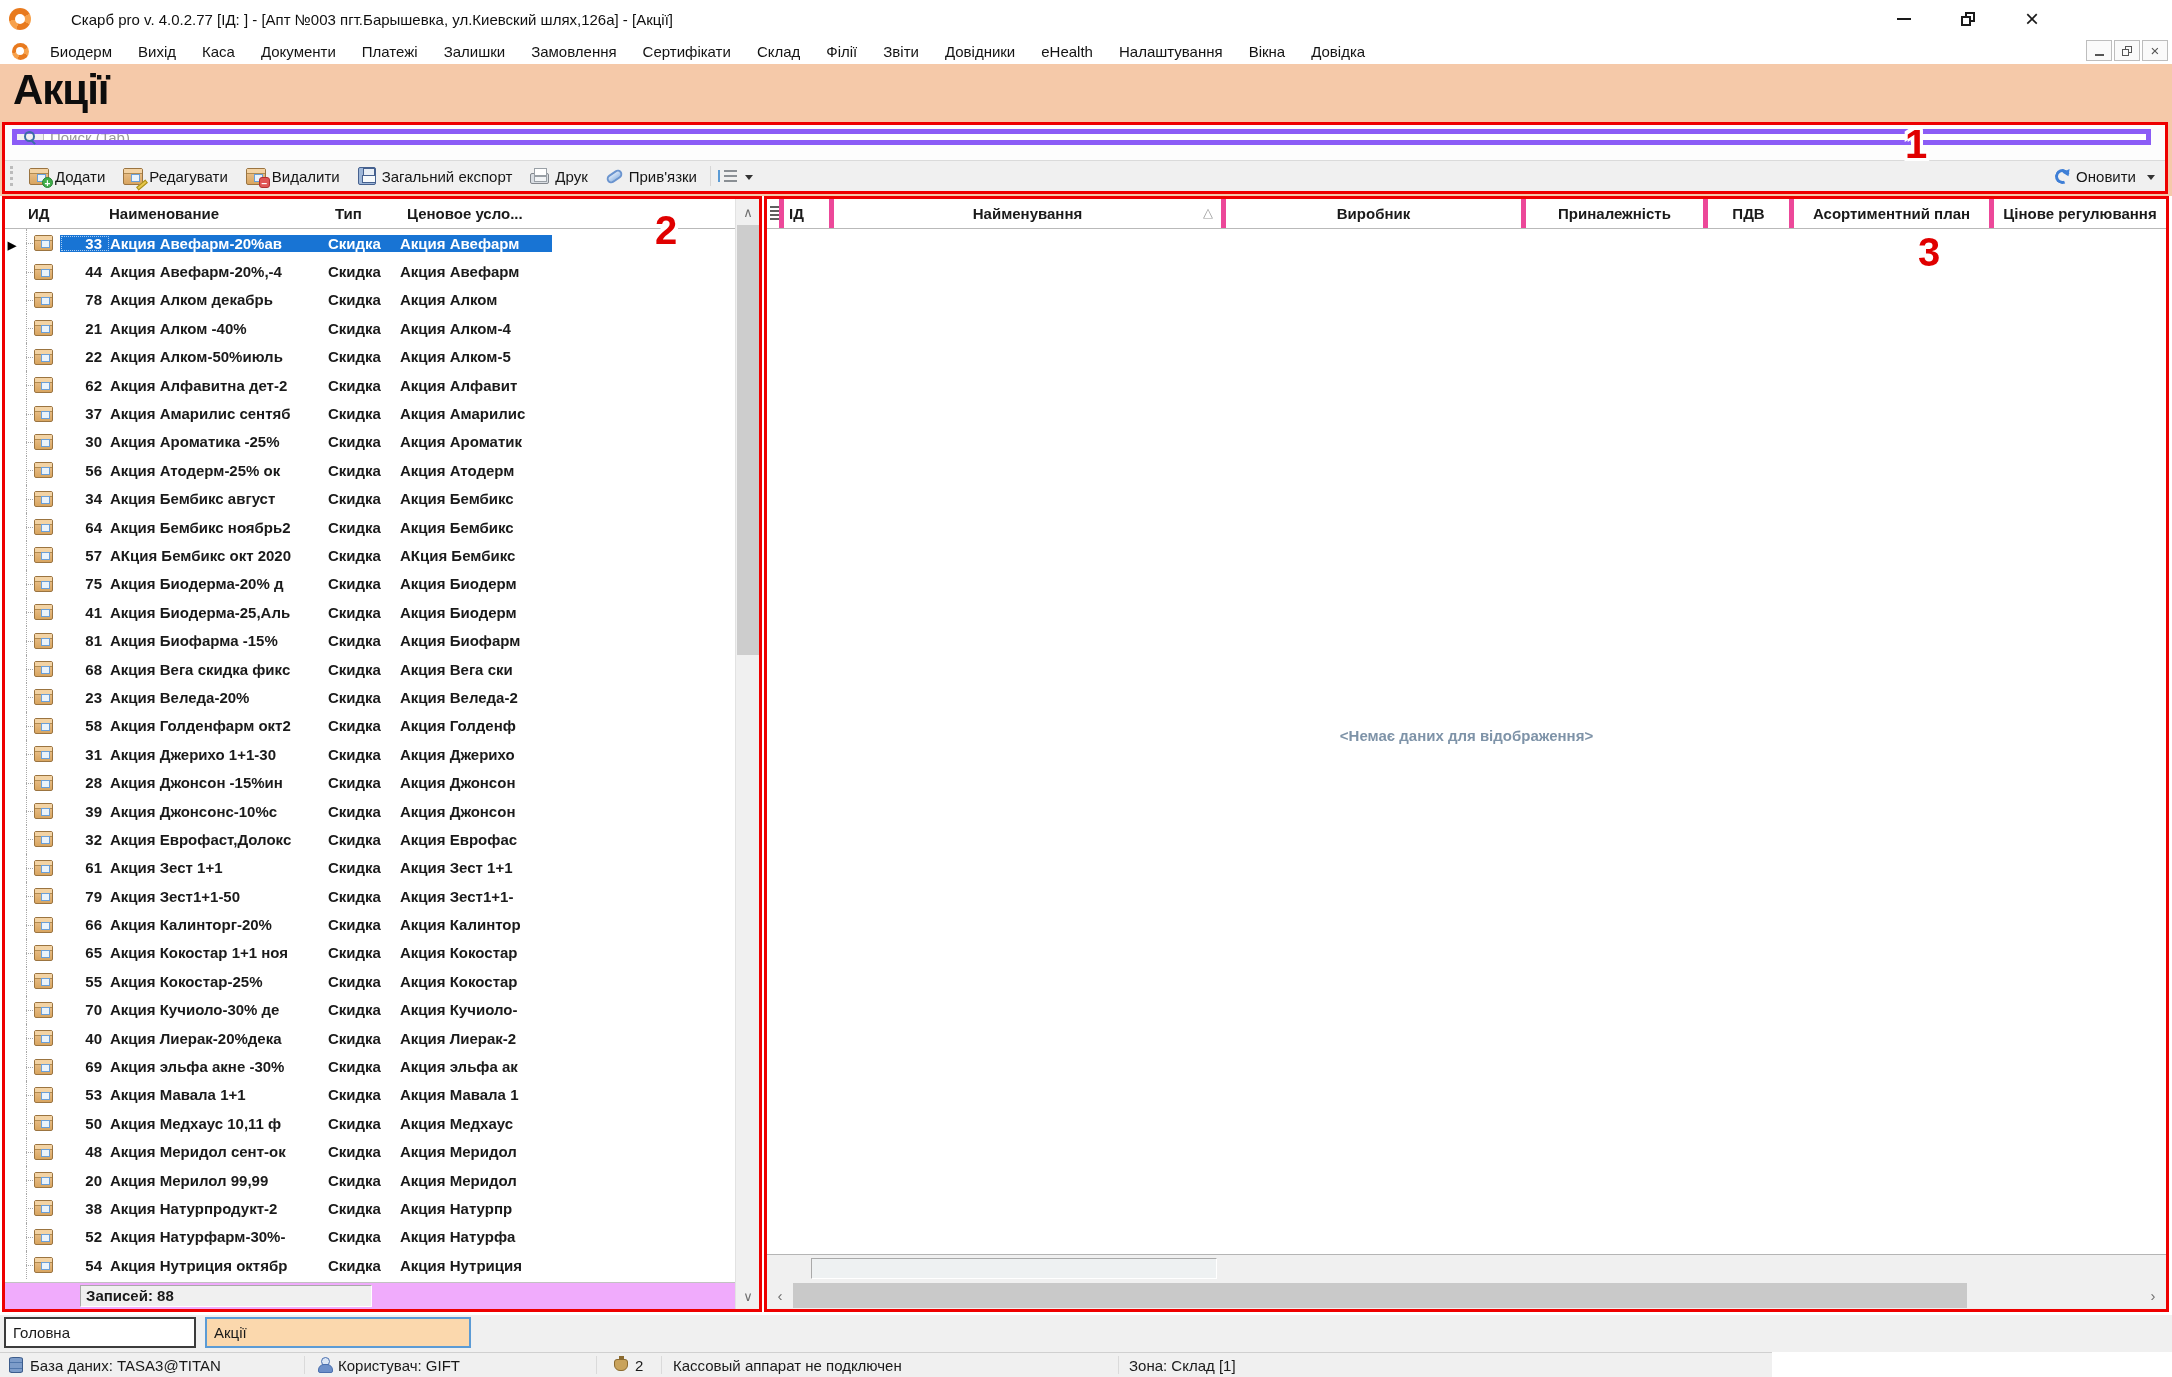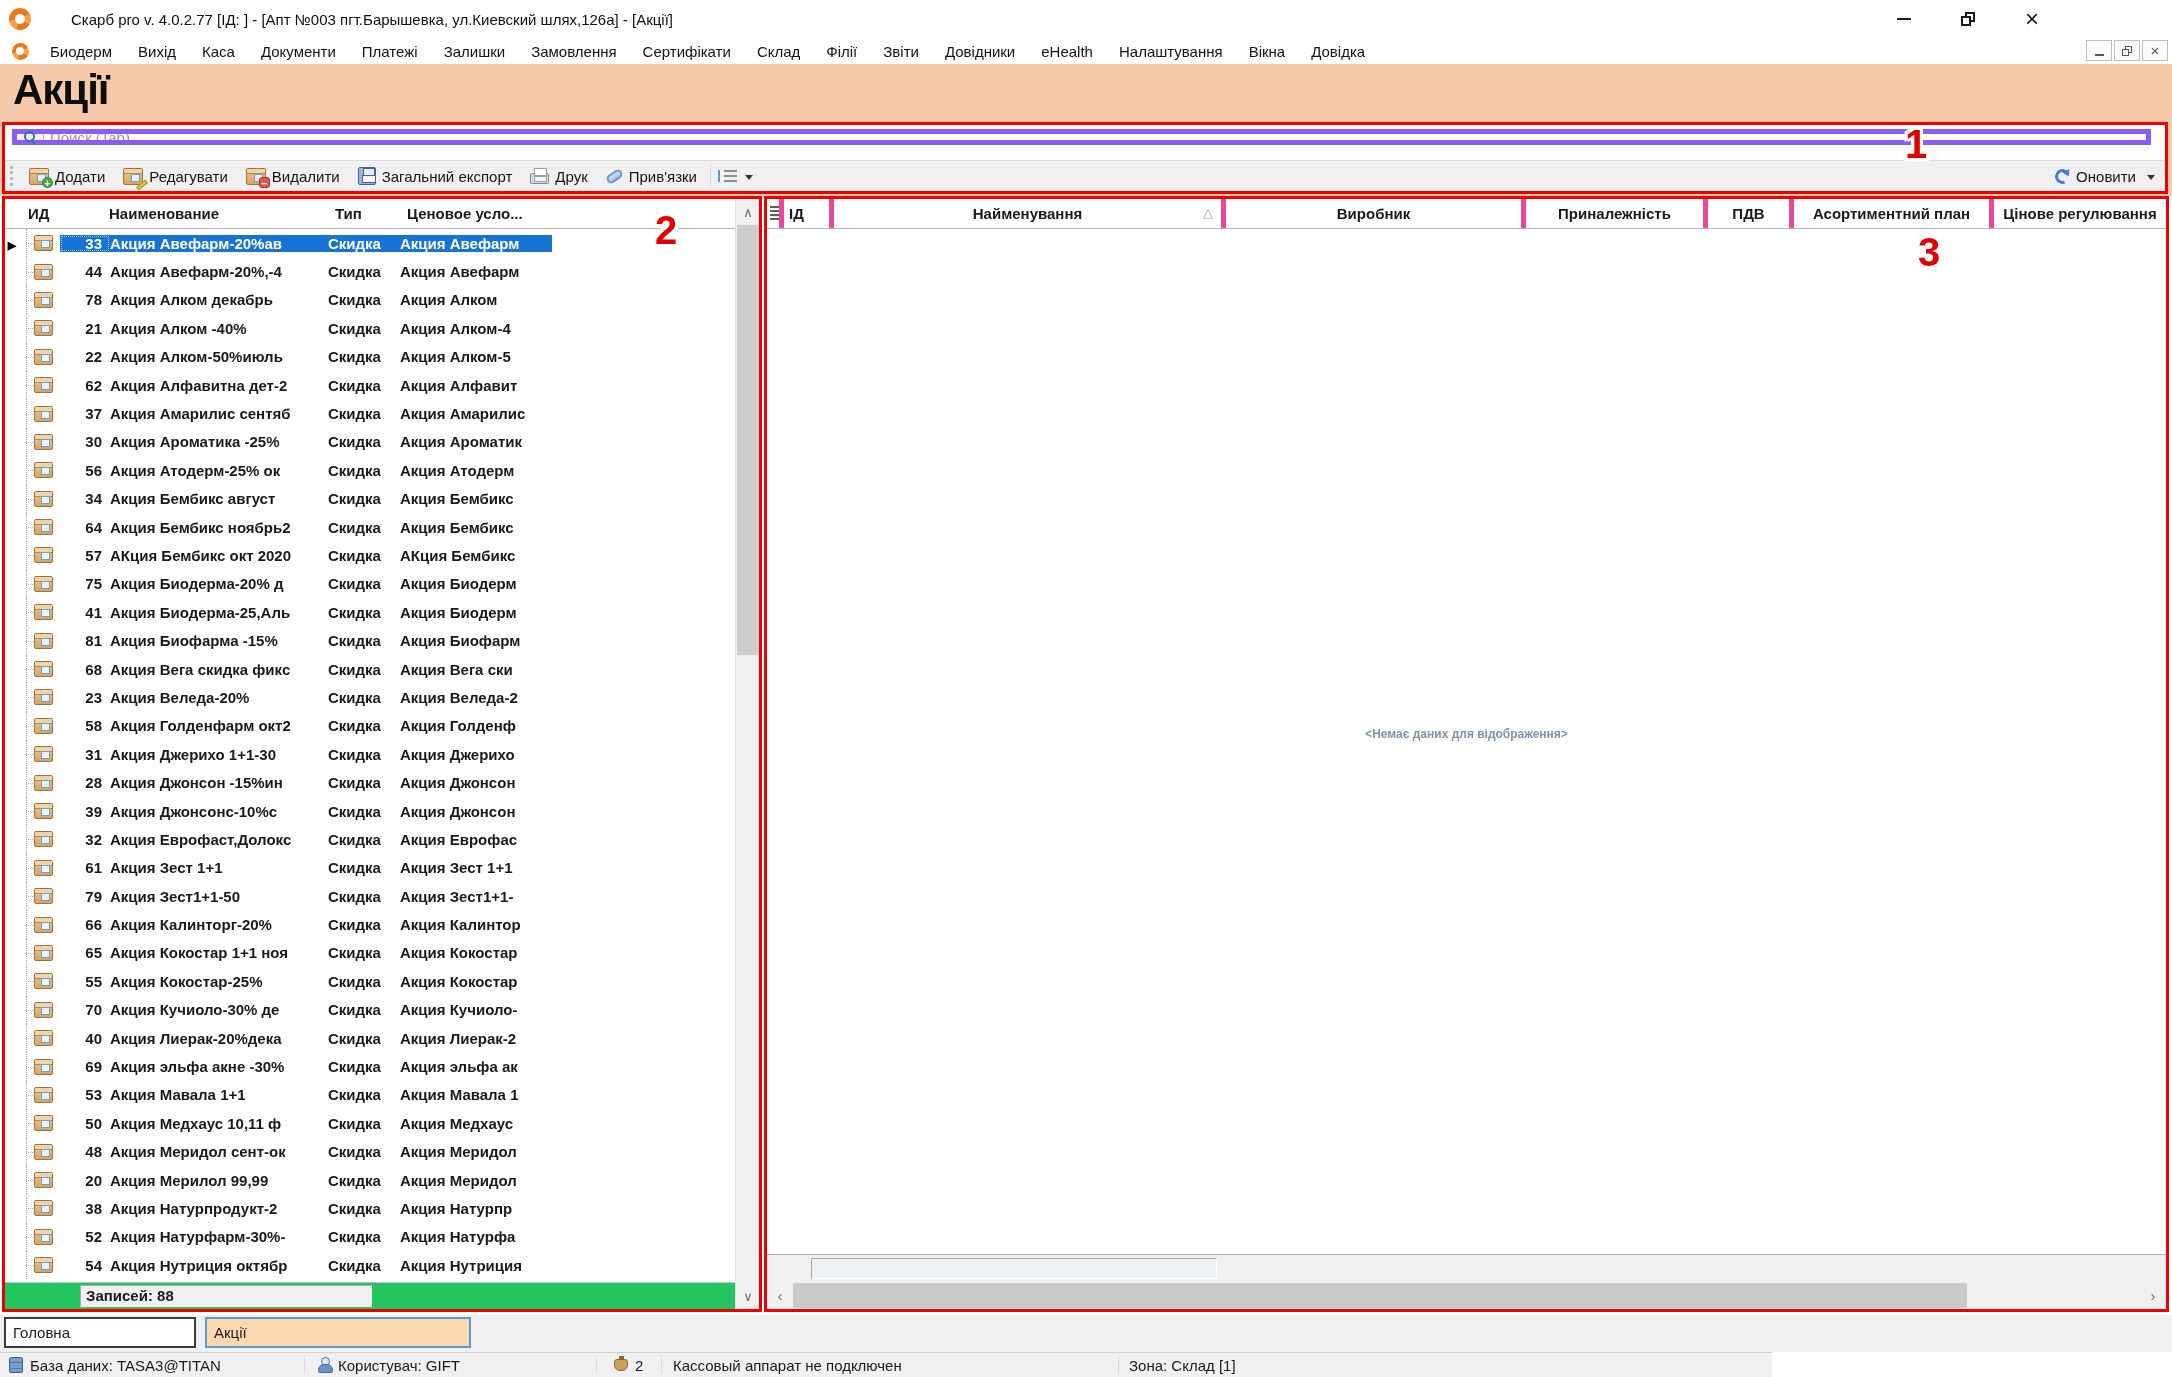--- a/index.html
+++ b/index.html
@@ -94,41 +94,41 @@
   .c-tree::after { content:""; position:absolute; left:7px; top:50%; width:7px; border-top:1px dotted #a8a8a8; }
   .c-icon { width:26px; flex:none; display:flex; align-items:center; }
   .c-icon .pkg { width:19px; height:16px; }
   .c-id { width:50px; flex:none; text-align:right; padding-right:8px; }
   .c-name { width:218px; flex:none; overflow:hidden; }
   .c-type { width:72px; flex:none; overflow:hidden; }
   .c-price { width:152px; flex:none; overflow:hidden; }
   .lrow.selected .c-sel::before { content:"▶"; font-size:11px; color:#000; }
   .lrow.selected .c-id,.lrow.selected .c-name,.lrow.selected .c-type,.lrow.selected .c-price { background:#1874d4; color:#fff; }
   .lrow.selected .c-id { outline:1px dotted #a7ccf2; outline-offset:-2px; }
-  #lfooter { position:absolute; left:0; bottom:0; right:24px; height:27px; background:#22c55e; border-top:1px solid #c2c2c2; }
+  #lfooter { position:absolute; left:0; bottom:0; right:24px; height:27px; background:#f0abfc; border-top:1px solid #c2c2c2; }
   #lfooterbox { position:absolute; left:75px; top:2px; width:292px; height:22px; background:#f0f0f0; border:1px solid; border-color:#a9a9a9 #ffffff #ffffff #a9a9a9; font-size:15px; font-weight:bold; padding:1px 0 0 5px; }
   #lvscroll { position:absolute; right:0; top:0; bottom:0; width:24px; background:#f0f0f0; border-left:1px solid #e2e2e2; }
   .sarrow { position:absolute; left:0; width:24px; height:26px; color:#6f6f6f; font-size:13px; display:flex; align-items:center; justify-content:center; }
   #lvup { top:0; } #lvdown { bottom:0; }
   #lvthumb { position:absolute; left:1px; top:26px; width:22px; height:430px; background:#cdcdcd; }
 
   
   #box3 { position:absolute; left:764px; top:196px; width:1405px; height:1116px; border:3px solid #ee0000; background:#fff; }
   #rhdr { position:absolute; left:0; top:0; right:0; height:30px; background:#fff; border-bottom:1px solid #b9b9b9; display:flex; align-items:stretch; font-weight:bold; font-size:15px; }
   .rh { border-right:5px solid #ec4899; display:flex; align-items:center; justify-content:center; overflow:hidden; white-space:nowrap; }
   .rh-grip { width:17px; justify-content:flex-start; }
   .rh-id { width:50px; justify-content:flex-start; padding-left:5px; }
   .rh-name { width:392px; position:relative; }
   .sorttri { position:absolute; right:8px; top:6px; color:#9a9a9a; font-size:13px; font-weight:normal; }
   .rh-manuf { width:300px; }
   .rh-belong { width:182px; }
   .rh-vat { width:86px; }
   .rh-plan { width:200px; }
   .rh-preg { flex:1; border-right:none; }
-  #rempty { position:absolute; left:0; right:0; top:528px; text-align:center; font-size:12px; font-weight:bold; color:#7e93a8; }
+  #rempty { position:absolute; left:0; right:0; top:528px; text-align:center; font-size:15px; font-weight:bold; color:#7e93a8; }
   #rfooter { position:absolute; left:0; right:0; bottom:27px; height:28px; background:#f0f0f0; border-top:1px solid #b5b5b5; }
   #rfooterbox { position:absolute; left:44px; top:3px; width:406px; height:21px; background:#eef1f2; border:1px solid; border-color:#a9a9a9 #ffffff #ffffff #a9a9a9; }
   #rhscroll { position:absolute; left:0; right:0; bottom:0; height:27px; background:#f0f0f0; }
   .harrow { position:absolute; top:0; width:26px; height:27px; color:#6f6f6f; font-size:15px; display:flex; align-items:center; justify-content:center; }
   #rhleft { left:0; } #rhright { right:0; }
   #rhthumb { position:absolute; left:26px; top:1px; width:1174px; height:25px; background:#c9c9c9; }
 
   
   #tabbar { position:absolute; left:0; top:1315px; width:2172px; height:37px; background:#f0f0f0; }
   .tab { position:absolute; top:2px; height:31px; font-size:15px; padding:5px 0 0 7px; }

